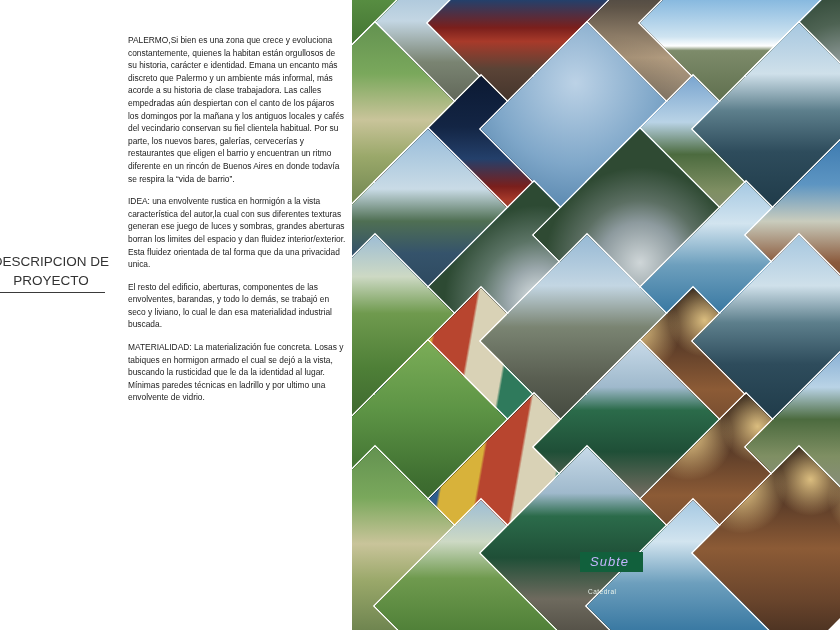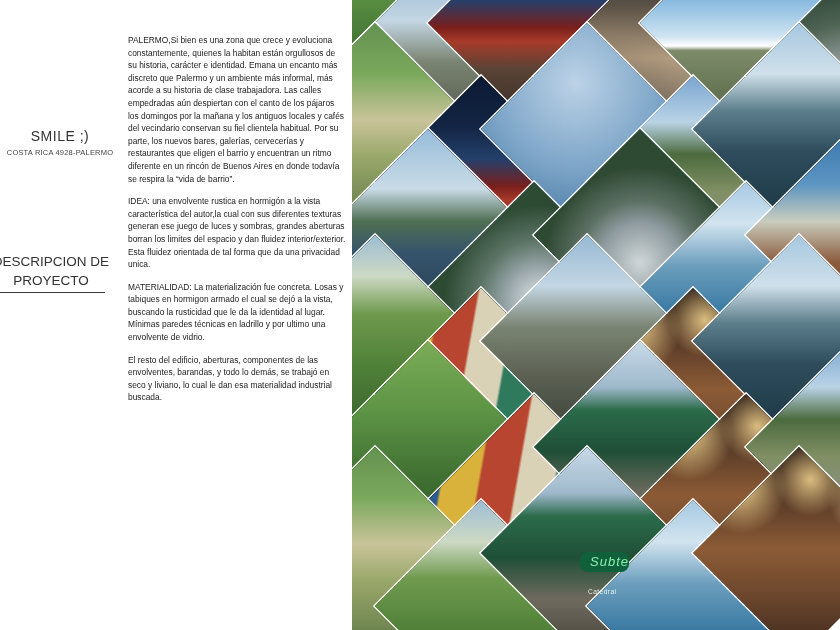--- a/index.html
+++ b/index.html
@@ -215,50 +215,46 @@
   .sign.alto {
     left: 60px; top: 200px;
     font-size: 11px;
     letter-spacing: 2px;
     text-shadow: 0 0 4px rgba(0,0,0,0.8);
   }
   .sign.subte {
     left: 228px; top: 552px;
     font-size: 13px;
     font-style: italic;
-    color: #86efac;
+    color: #c4b5fd;
     background: #11603c;
-    padding: 2px 0 3px 10px;
-    border-radius: 8px;
+    padding: 2px 14px 3px 10px;
+    border-radius: 0;
   }
   .sign.subte-sub {
     left: 236px; top: 588px;
     font-size: 6.5px;
     letter-spacing: 0.5px;
     color: #e9f3ec;
   }
 </style>
 </head>
 <body>
 
 <div class="page">
 
-  <div class="title-block">
-    <div class="project-title">SMILE ;)</div>
-    <div class="project-sub">COSTA RICA 4928-PALERMO</div>
-  </div>
 
   <div class="section-heading">DESCRIPCION DE PROYECTO</div>
   <div class="section-rule"></div>
 
   <div class="text-col">
     <p>PALERMO,Si bien es una zona que crece y evoluciona constantemente, quienes la habitan están orgullosos de su historia, carácter e identidad. Emana un encanto más discreto que Palermo y un ambiente más informal, más acorde a su historia de clase trabajadora. Las calles empedradas aún despiertan con el canto de los pájaros los domingos por la mañana y los antiguos locales y cafés del vecindario conservan su fiel clientela habitual. Por su parte, los nuevos bares, galerías, cervecerías y restaurantes que eligen el barrio y encuentran un ritmo diferente en un rincón de Buenos Aires en donde todavía se respira la “vida de barrio”.</p>
     <p>IDEA: una envolvente rustica en hormigón a la vista característica del autor,la cual con sus diferentes texturas generan ese juego de luces y sombras, grandes aberturas borran los limites del espacio y dan fluidez interior/exterior. Esta fluidez orientada de tal forma que da una privacidad unica.</p>
+    <p>El resto del edificio, aberturas, componentes de las envolventes, barandas, y todo lo demás, se trabajó en seco y liviano, lo cual le dan esa materialidad industrial buscada.</p>
     <p>MATERIALIDAD: La materialización fue concreta. Losas y tabiques en hormigon armado el cual se dejó a la vista, buscando la rusticidad que le da la identidad al lugar. Mínimas paredes técnicas en ladrillo y por ultimo una envolvente de vidrio.</p>
-    <p>El resto del edificio, aberturas, componentes de las envolventes, barandas, y todo lo demás, se trabajó en seco y liviano, lo cual le dan esa materialidad industrial buscada.</p>
   </div>
 
   <div class="collage">
 
     <div class="tile" style="left:-52px; top:-52px;">
       <div class="inner ph-green-park"></div>
     </div>
     <div class="tile" style="left:54px; top:-106px;">
       <div class="inner ph-blue-building"></div>
     </div>

